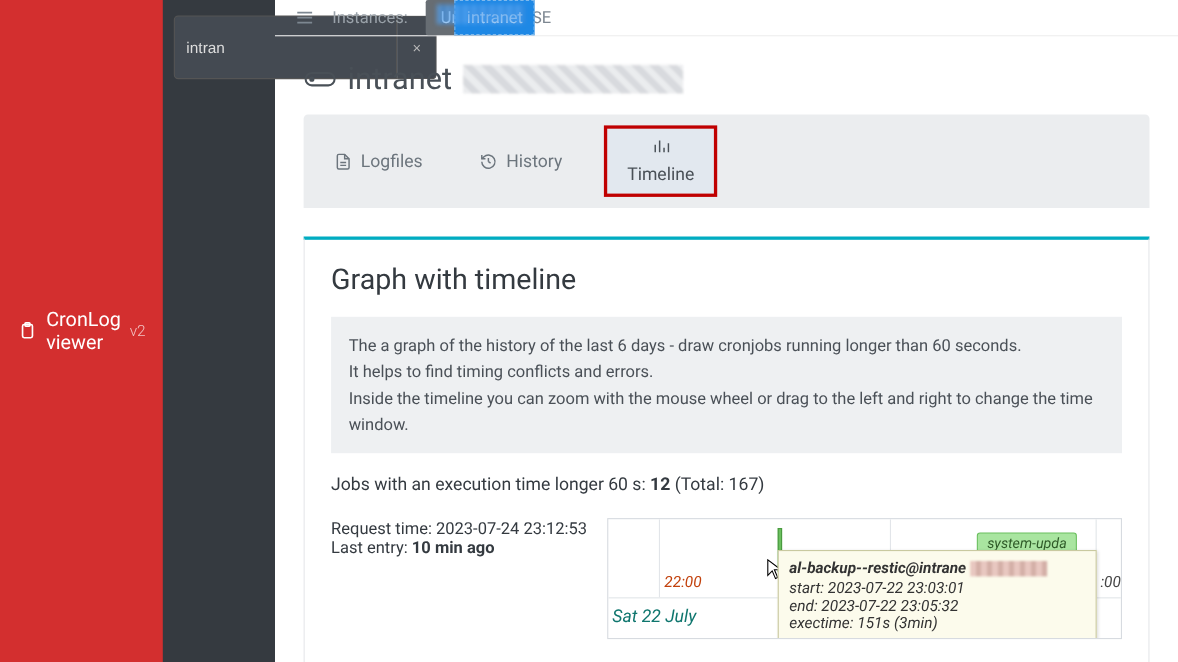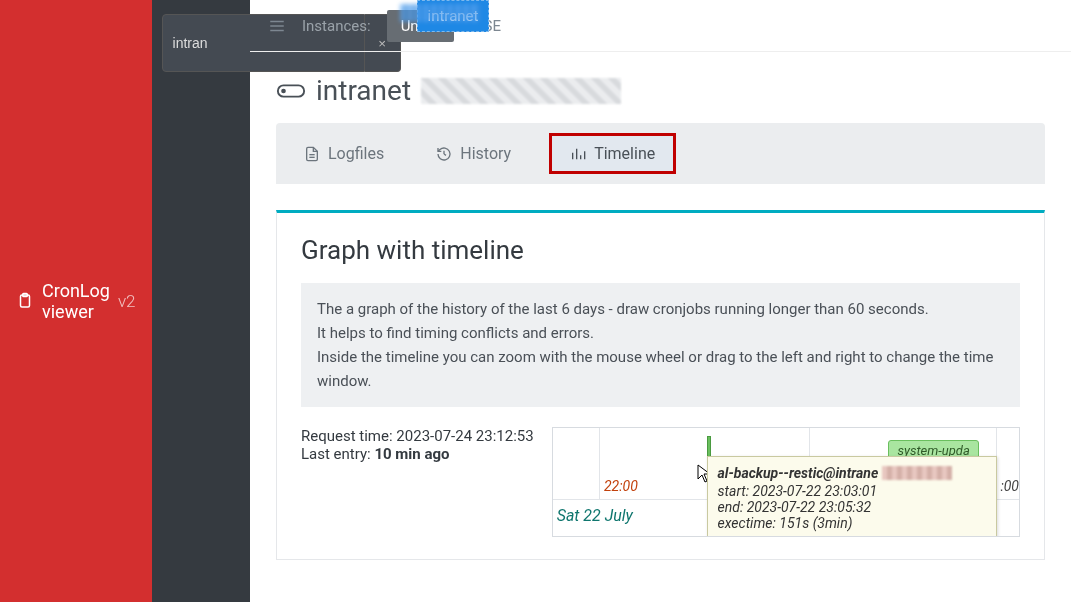--- a/index.html
+++ b/index.html
@@ -1,20 +1,20 @@
 <!DOCTYPE html>
 <html><head>
   <meta charset="utf-8">
   <style>
     * { box-sizing: border-box; margin: 0; padding: 0; }
     body { font-family: -apple-system, BlinkMacSystemFont, "Segoe UI", Roboto, sans-serif; font-size: 15px; color: #333; background: #fff; }
     .app { display: flex; height: 100vh; }
     .sidebar { width: 250px; background: #353a40; color: #a7adb3; display: flex; flex-direction: row; }
     .brand { background: #d32f2f; color: #fff; padding: 14px 16px; display: flex; align-items: center; gap: 8px; font-size: 18px; }
-    .brand .v { color: rgba(255,255,255,0.7); font-weight: 300; font-size: 17px; }
+    .brand .v { color: rgba(255,255,255,0.7); font-weight: 300; font-size: 14px; }
     .search-wrap { padding: 14px 10px 10px; }
     .search { display: flex; }
     .search input { flex: 1; background: #444a52; border: 1px solid #555; color: #ddd; padding: 20px 10px; font-size: 14px; outline: none; border-radius: 4px 0 0 4px; }
     .search button { background: #444a52; border: 1px solid #555; border-left: none; color: #bbb; width: 36px; cursor: pointer; border-radius: 0 4px 4px 0; }
     .side-list { padding: 0 6px; }
     .side-item { background: #1e88e5; color: #fff; padding: 6px 10px; font-size: 15px; cursor: pointer; position: relative; border: 1px dashed #7fb9ec; }
     .side-item .pix { position: absolute; right: 8px; top: 3px; width: 80px; height: 18px;
       background: repeating-linear-gradient(90deg,#58a6f3 0 4px,#3f8fe0 4px 8px); opacity:.7; filter: blur(2px); }
     .main { flex: 1; display: flex; flex-direction: column; overflow: auto; min-width: 0; }
     .topbar { height: 52px; display: flex; align-items: center; gap: 16px; padding: 0 18px; color: #7d8791; border-bottom: 1px solid #eee; }
@@ -22,21 +22,21 @@
     .inst-label { color: #9aa2a9; }
     .inst-tab { padding: 7px 14px; cursor: pointer; border-radius: 2px; font-size: 15px; color: #7d8791; }
     .inst-tab.active { background: #676d73; color: #fff; }
     .content { padding: 22px 26px; }
     .page-title { display: flex; align-items: center; gap: 10px; font-size: 28px; font-weight: 400; color: #495057; margin-bottom: 16px; }
     .page-title .pix2 { width: 200px; height: 26px;
       background: repeating-linear-gradient(45deg,#e3e5e8 0 6px,#c8cbd0 6px 12px); filter: blur(1px); opacity:.7; }
     .tabs { background: #ebedef; padding: 10px 14px; display: flex; gap: 24px; align-items: center; border-radius: 4px 4px 0 0; }
     .tabbtn { display: inline-flex; align-items: center; gap: 8px; padding: 10px 14px; color: #6c757d; cursor: pointer; font-size: 16px; }
     .tabbtn.active { background: #e2e8ef; color: #495057; }
-    .tabbtn.highlighted { border: 3px solid #c00000; padding: 8px 18px; }
+    .tabbtn.highlighted { border: 3px solid #c00000; padding: 8px 18px; flex-direction: column; }
     .panel { border: 1px solid #e5e7ea; border-top: 3px solid #00acc1; padding: 22px 24px; margin-top: 26px; }
     .panel h2 { font-size: 26px; font-weight: 400; color: #343a40; margin-bottom: 18px; }
     .infobox { background: #eef0f2; padding: 14px 16px; color: #4a5057; font-size: 15px; line-height: 1.6; margin-bottom: 18px; }
     .meta { margin: 10px 0 22px; font-size: 16px; color: #343a40; }
     .lower { display: flex; align-items: flex-start; gap: 18px; margin-top: 20px; }
     .reqblock { font-size: 15px; color: #343a40; min-width: 230px; }
     .timeline { flex: 1; border: 1px solid #d7dbe0; position: relative; height: 110px; min-width: 400px; background: #fff; overflow: hidden; font-style: italic; }
     .tl-row { height: 72px; border-bottom: 1px solid #e2e5e9; position: relative; }
     .col-line { position: absolute; top:0; bottom:0; width:1px; background:#e2e5e9; }
     .col1 { left: 10%; } .col2 { left: 55%; } .col3 { left: 95%; }
@@ -143,20 +143,23 @@
         </span>
       </div>
 
       <div class="panel">
         <h2>Graph with timeline</h2>
         <div class="infobox">
           <div>The a graph of the history of the last 6 days - draw cronjobs running longer than 60 seconds.</div>
           <div>It helps to find timing conflicts and errors.</div>
           <div>Inside the timeline you can zoom with the mouse wheel or drag to the left and right to change the time window.</div>
         </div>
+        <div class="meta">
+          <span>Jobs with an execution time longer 60 s: </span><b>12</b><span> (Total: 167)</span>
+        </div>
 
         <div class="lower">
           <div class="reqblock">
             <div><span>Request time: </span><span>2023-07-24 23:12:53</span></div>
             <div><span>Last entry: </span><b>10 min ago</b></div>
           </div>
 
           <div class="timeline">
             <div class="tl-row">
               <div class="col-line col1"></div>

